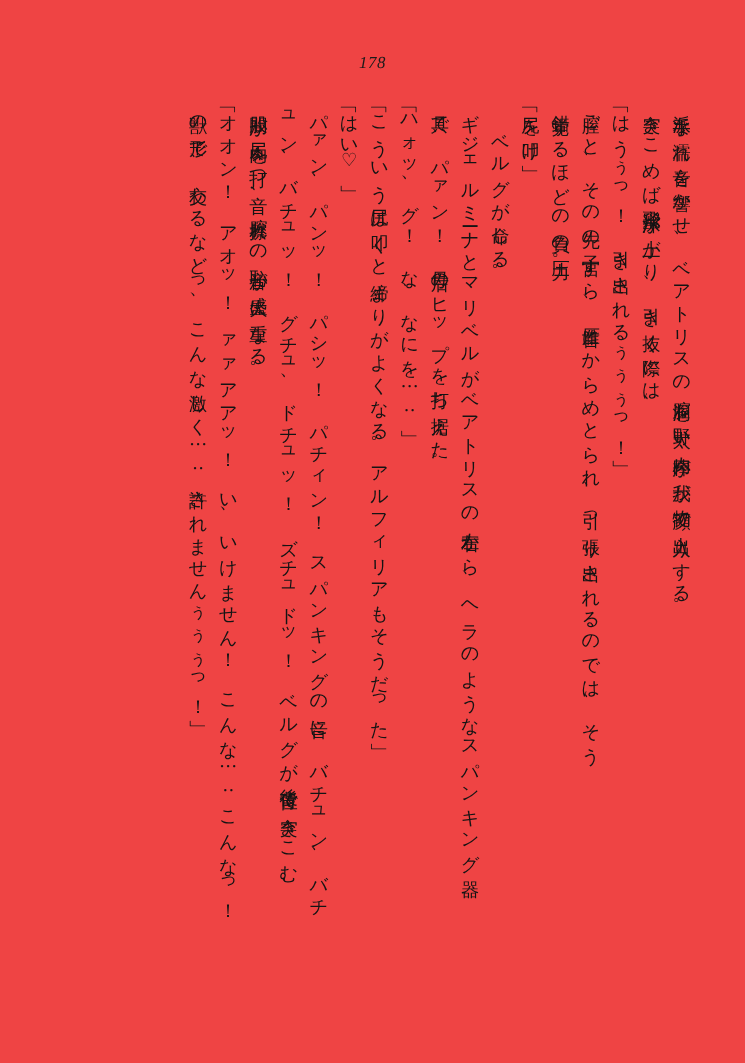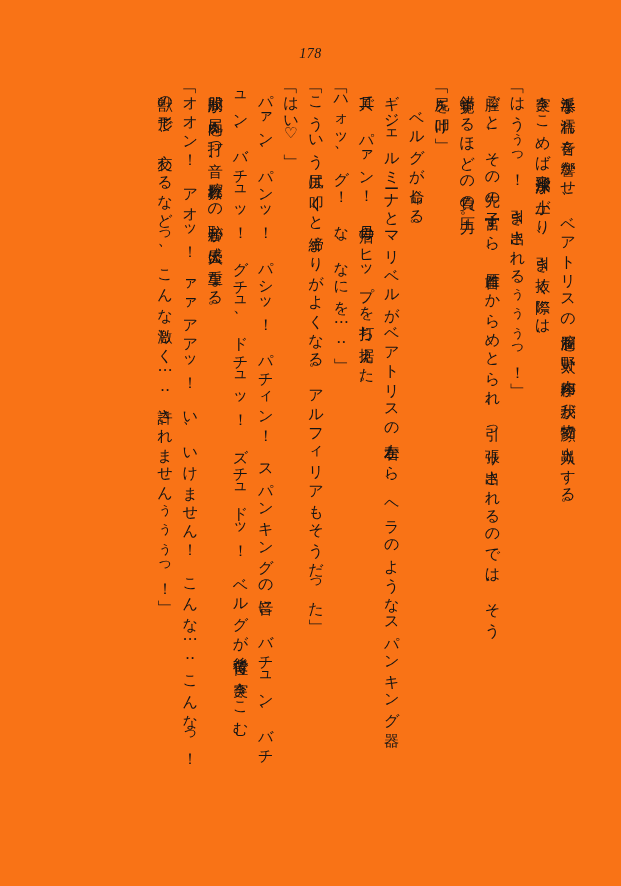--- a/index.html
+++ b/index.html
@@ -7,21 +7,21 @@
     padding: 0;
     background: #ffffff;
   }
   body {
     font-family: "Liberation Serif", "DejaVu Serif", serif;
   }
   .page {
     position: relative;
     width: 621px;
     height: 886px;
-    background: #f97316;
+    background: #ef4444;
     overflow: hidden;
     box-sizing: border-box;
   }
   .page-number {
     position: absolute;
     top: 46px;
     left: 0;
     right: 0;
     text-align: center;
     font-family: "Liberation Serif", "DejaVu Serif", serif;

